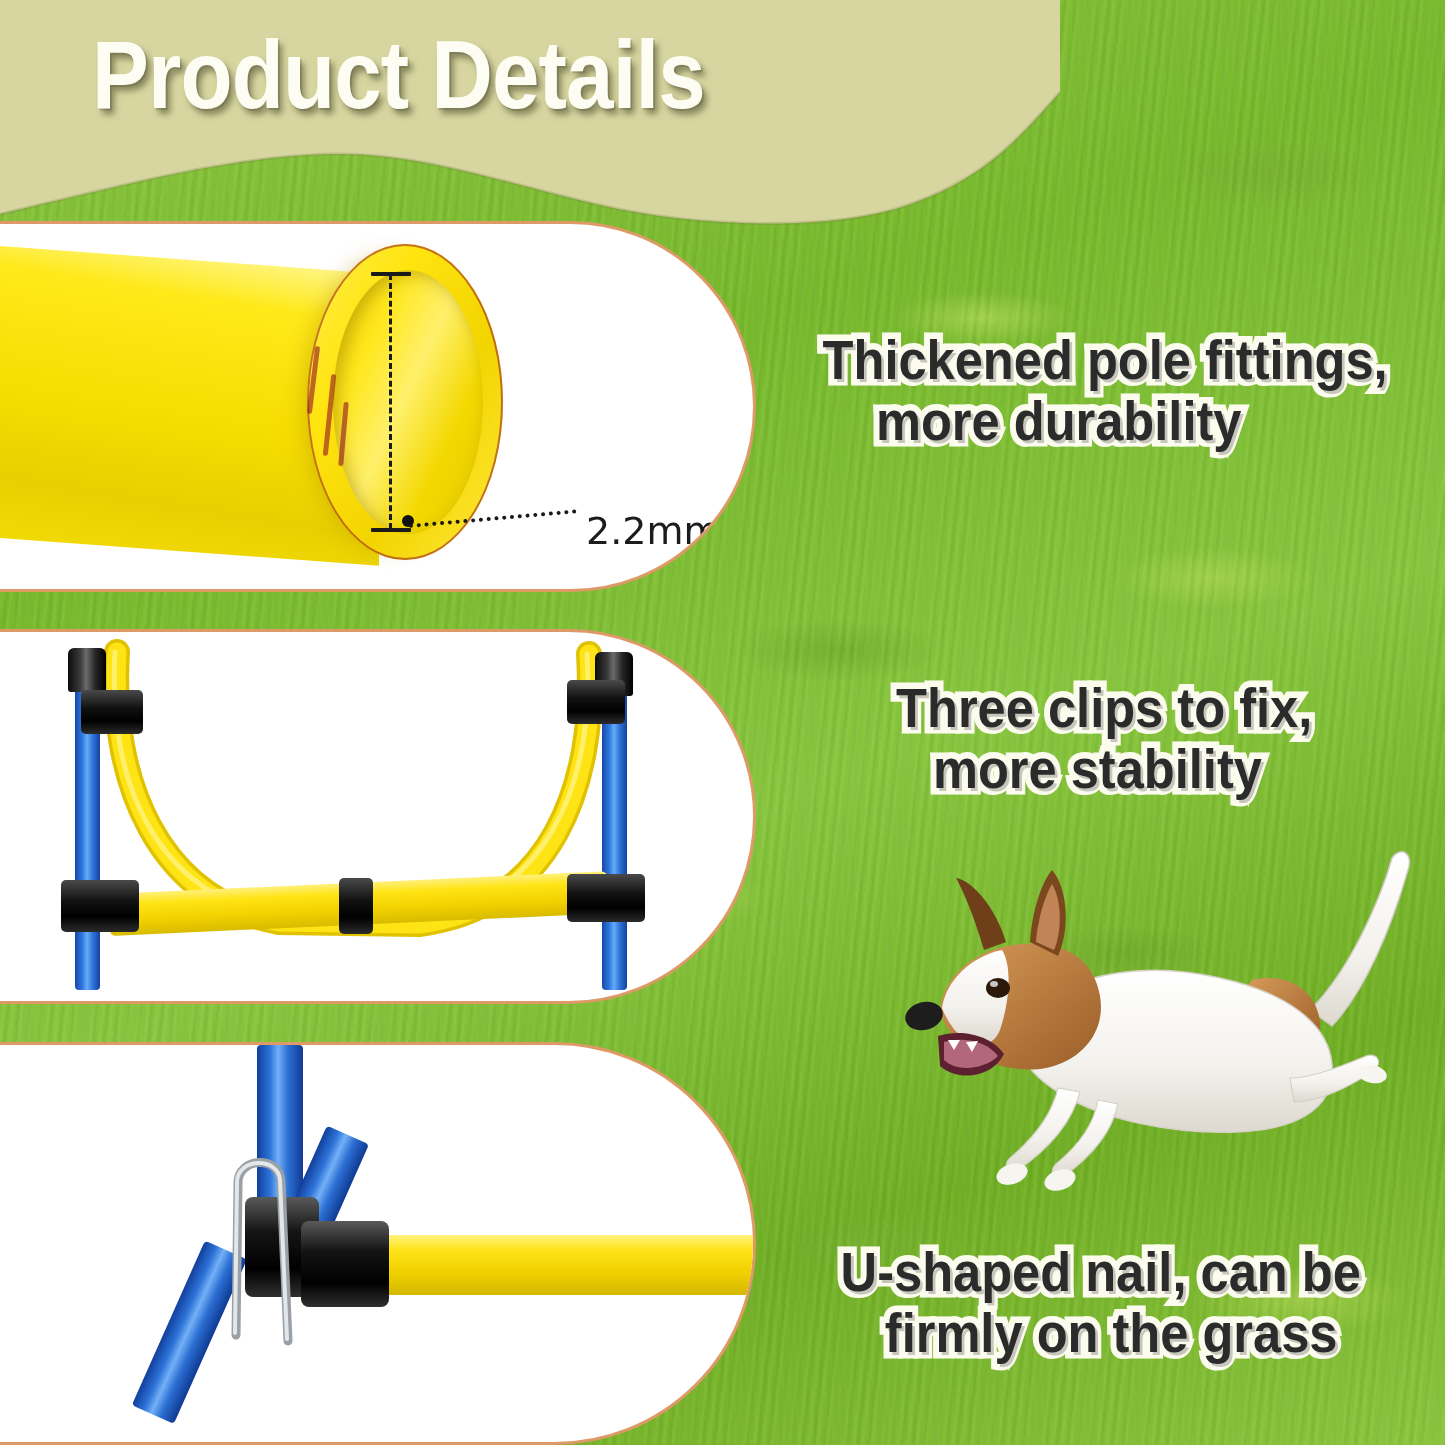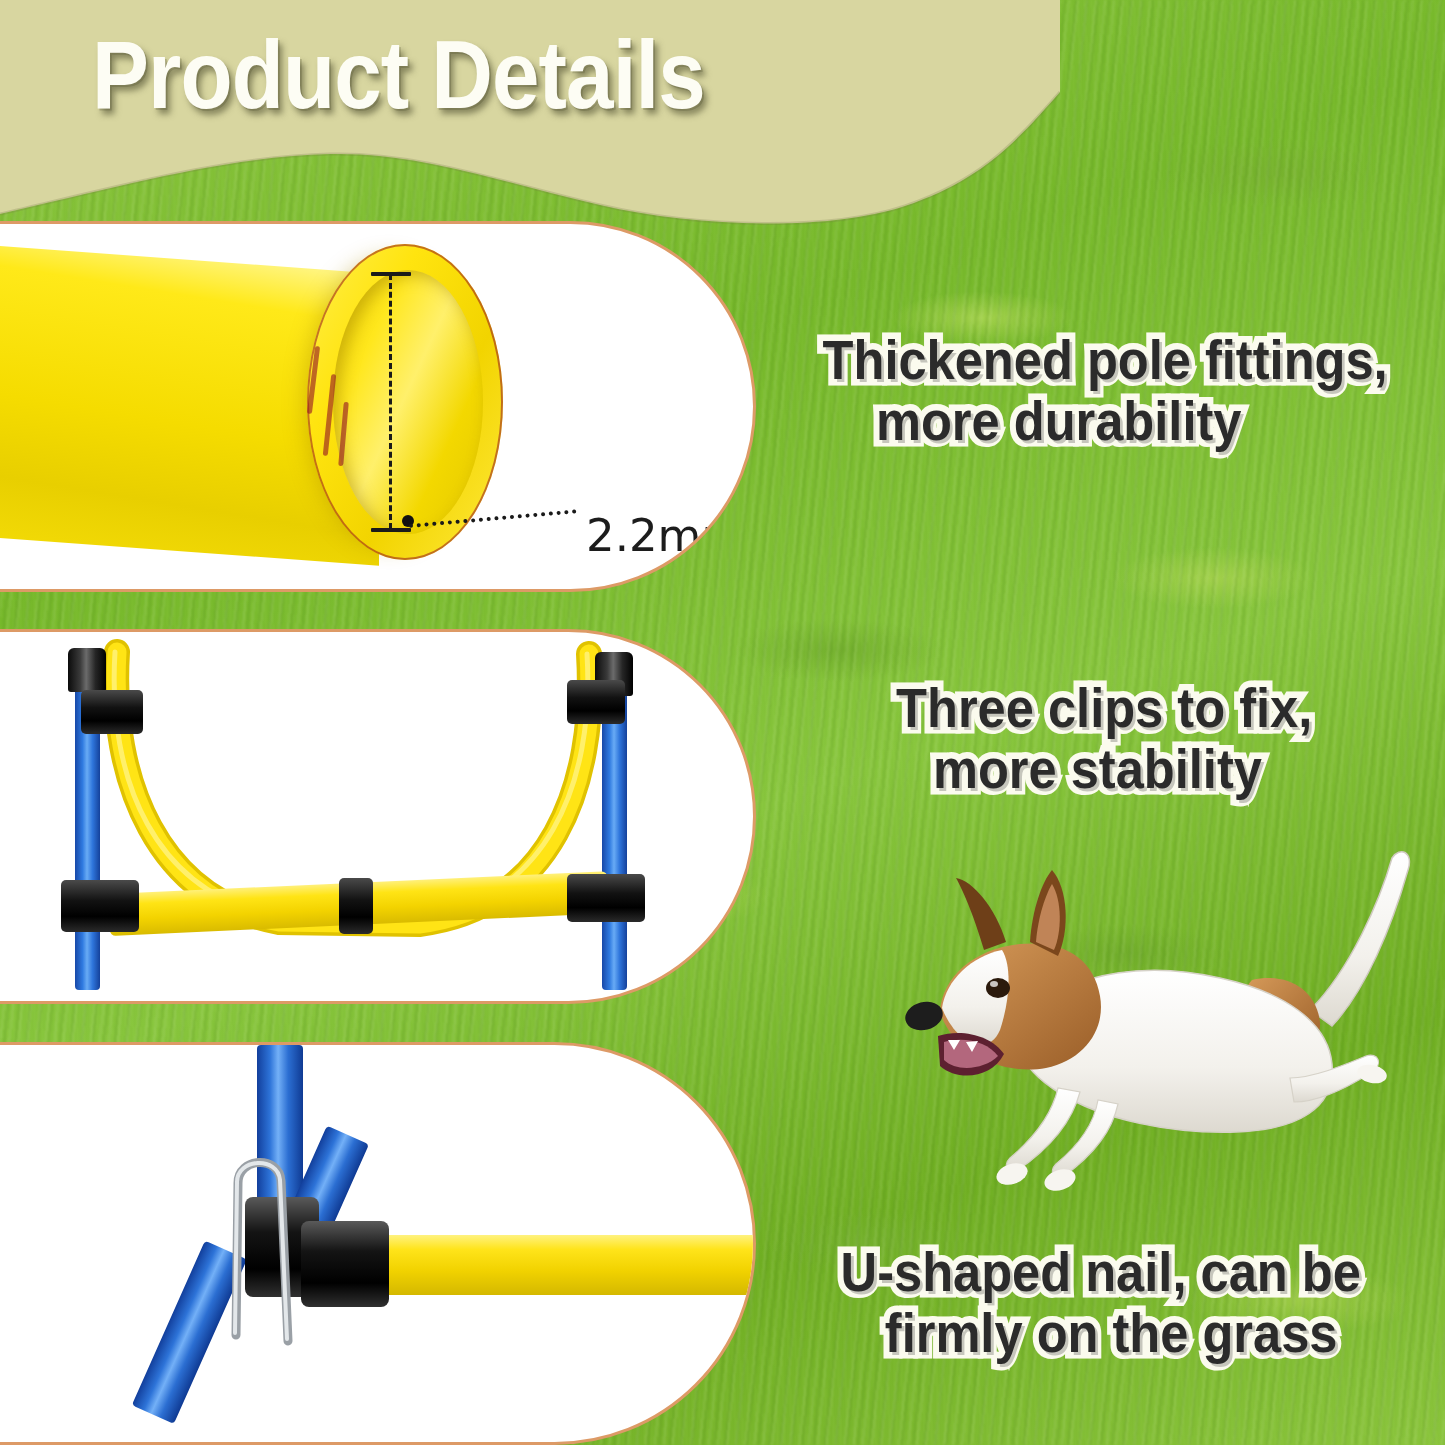--- a/index.html
+++ b/index.html
@@ -91,21 +91,21 @@
     position:absolute;left:400px;top:50px;width:0;height:255px;
     border-left:3px dashed #1a1a1a;
   }
   .dim-cap{position:absolute;width:40px;height:4px;background:#1a1a1a;border-radius:1px;}
   .cap-top{left:382px;top:48px;}
   .cap-bot{left:382px;top:304px;}
   .dot-lead{position:absolute;left:420px;top:300px;width:168px;height:0;
     border-top:4px dotted #1a1a1a;transform:rotate(-5deg);transform-origin:left center;}
   .lead-dot{position:absolute;left:413px;top:291px;width:12px;height:12px;border-radius:50%;background:#111;}
   .dim-22{
-    position:absolute;left:597px;top:285px;font-size:45px;color:#1c1c1c;
+    position:absolute;left:597px;top:285px;font-size:38px;color:#1c1c1c;
     font-family:"DejaVu Sans",sans-serif;white-space:nowrap;
   }
 
   
   .pole{
     position:absolute;width:25px;border-radius:4px;
     background:linear-gradient(90deg,#1748a8 0%,#2f7ae0 30%,#68abf5 48%,#2f76dc 70%,#14419b 100%);
   }
   .pole-cap{
     position:absolute;width:38px;height:44px;border-radius:6px 6px 3px 3px;

